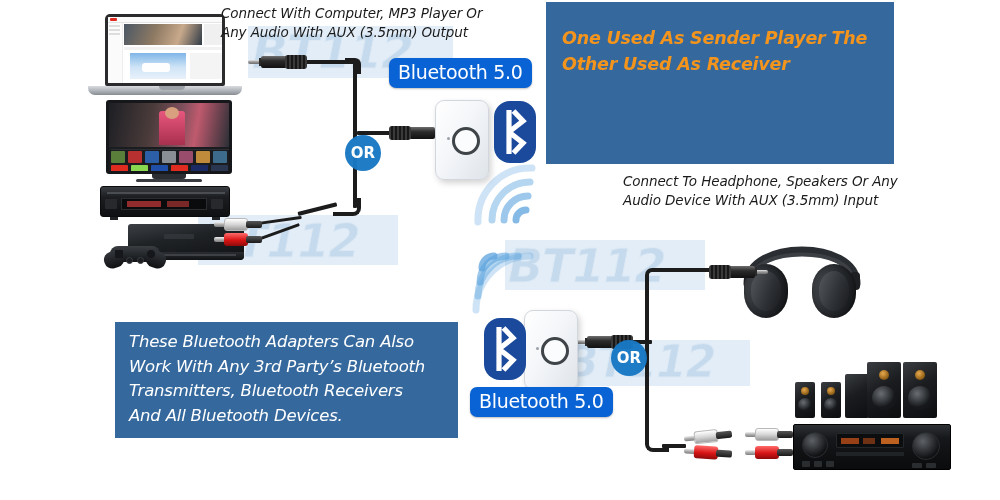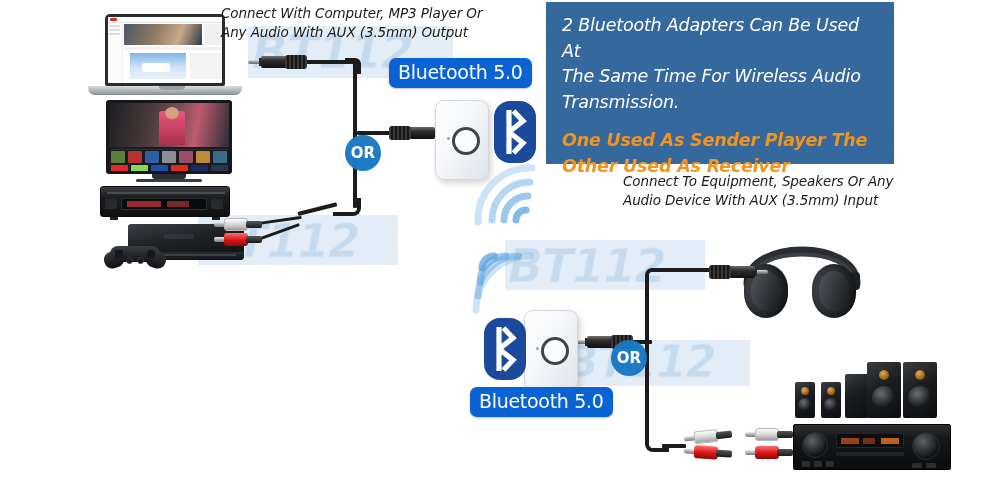--- a/index.html
+++ b/index.html
@@ -509,25 +509,28 @@
     <div style="position:absolute;left:32px;top:36px;width:8px;height:6px;background:#2a2d30;border-radius:1px;"></div>
     <div style="position:absolute;left:118px;top:38px;width:10px;height:5px;background:#2a2d30;border-radius:1px;"></div>
     <div style="position:absolute;left:132px;top:38px;width:10px;height:5px;background:#2a2d30;border-radius:1px;"></div>
   </div>
 
   <div class="bt-badge" style="left:389px;top:58px;">Bluetooth 5.0</div>
   <div class="bt-badge" style="left:470px;top:387px;">Bluetooth 5.0</div>
 
   <div class="caption" style="left:221px;top:4px;width:300px;font-style:italic;">Connect With Computer, MP3 Player Or
 Any Audio With AUX (3.5mm) Output</div>
-  <div class="caption" style="left:623px;top:172px;width:300px;">Connect To Equipment, Speakers Or Any
+  <div class="caption" style="left:623px;top:172px;width:300px;">Connect To Headphone, Speakers Or Any
 Audio Device With AUX (3.5mm) Input</div>
 
   <div class="panel" style="left:546px;top:2px;width:348px;height:162px;">
-    <p class="big">2 Bluetooth Adapters Can Be Used At
-The Same Time For Wireless Audio
-Transmission.</p>
     <p class="accent big">One Used As Sender Player The
 Other Used As Receiver</p>
   </div>
 
+  <div class="panel" style="left:115px;top:322px;width:343px;height:116px;padding:8px 14px 10px 14px;">
+    <p style="font-size:16.5px;line-height:24.5px;">These Bluetooth Adapters Can Also
+Work With Any 3rd Party’s Bluetooth
+Transmitters, Bluetooth Receivers
+And All Bluetooth Devices.</p>
+  </div>
 
 </div>
 
 </body></html>

